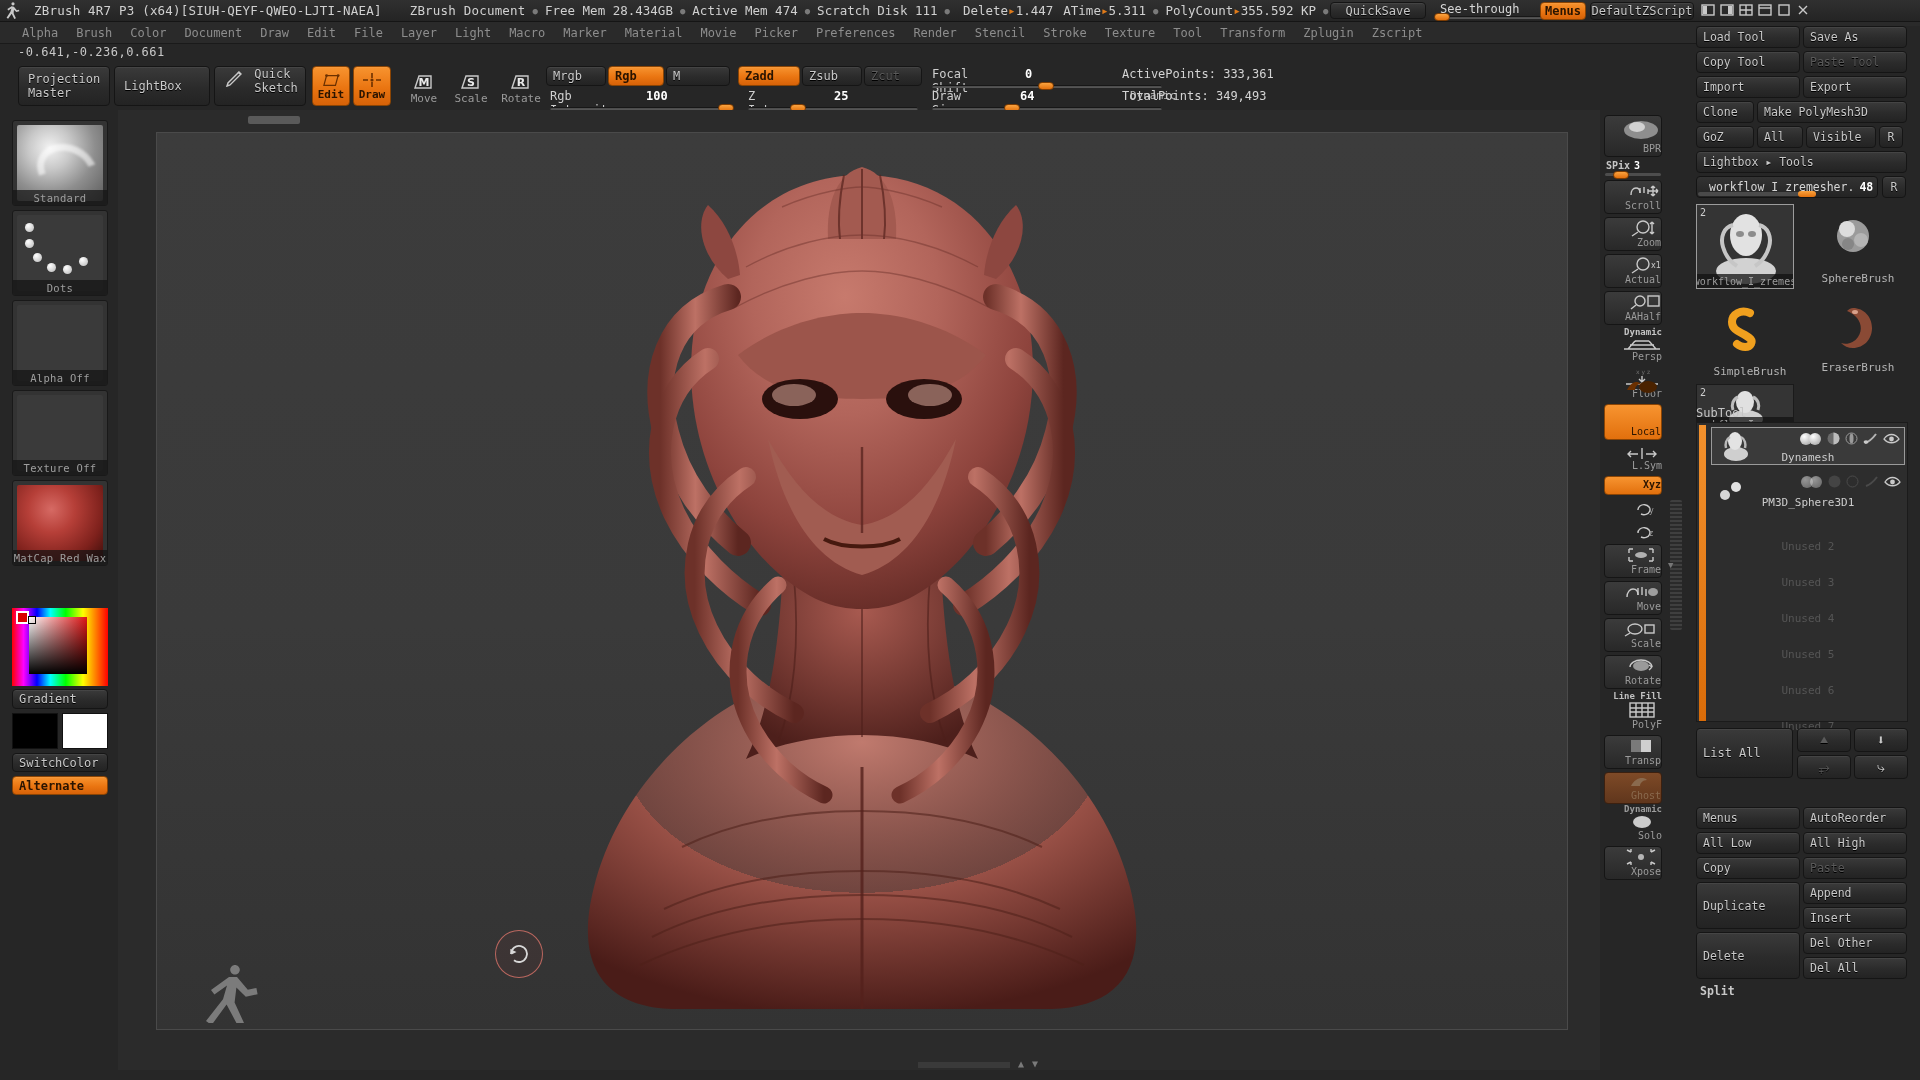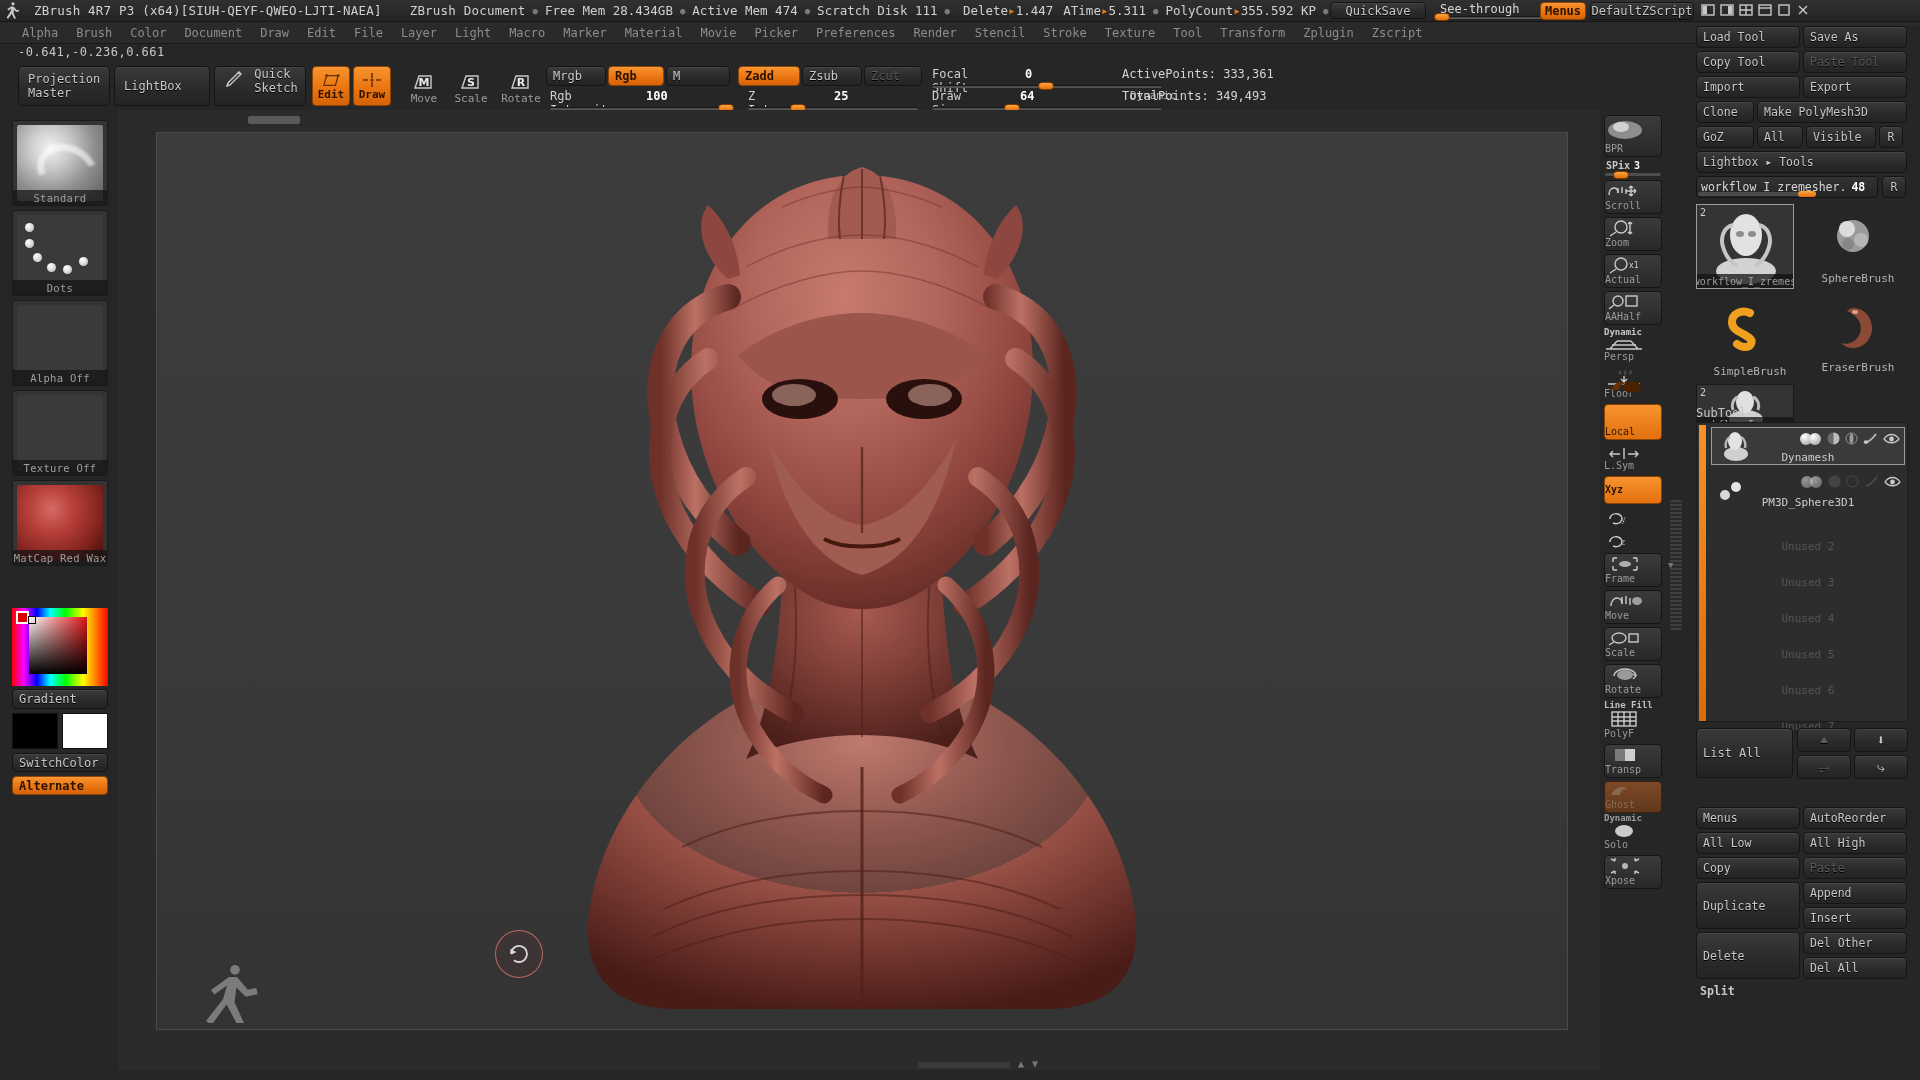--- a/index.html
+++ b/index.html
@@ -141,21 +141,21 @@
   #watermark { position:absolute; left:42px; bottom:6px; width:74px; height:62px; opacity:.55;}
   #botscroll { position:absolute; left:800px; top:952px; width:92px; height:6px; background:#3a3a3a; }
   .botarrow{ position:absolute; top:948px; color:#7b7b7b; font-size:10px;}
 
   
   #navbar { position:absolute; left:1604px; top:115px; width:62px; }
   .nav-btn {
     width:58px; margin-bottom:3px; position:relative;
     background: linear-gradient(180deg,#3b3b3b,#282828);
     border:1px solid #151515; border-radius:4px;
-    display:flex; flex-direction:column; align-items:flex-start; justify-content:flex-end;
+    display:flex; flex-direction:column; align-items:flex-end; justify-content:flex-end;
     padding-bottom:2px; color:#9b9b9b; font-size:10px;
   }
   .nav-btn.flat { background:none; border:none; }
   .nav-btn.on {
     background: linear-gradient(180deg,#f79430,#e2700d); color:#2c1500; border-color:#8a4404;
   }
   .nav-btn .g { height:20px; display:flex; align-items:center; justify-content:center; }
   .nav-cap { line-height:11px; }
   #spixslider { width:56px; height:3px; background:#4d4d4d; border-radius:2px; position:relative; margin:2px 0 4px 1px;}
   #grip { position:absolute; left:1670px; top:500px; width:12px; height:130px;
@@ -165,21 +165,21 @@
 
   
   #rightpanel { position:absolute; left:1696px; top:26px; width:224px; height:1054px; background:#262626; }
   .rp-row { display:flex; gap:3px; margin-bottom:3px; }
   .rp-btn { height:22px; font-size:11.5px; }
   .rp-label { font-size:11.5px; color:#b9b9b9; padding:2px 4px; }
   .rp-slider-row { position:relative; height:24px; margin-bottom:3px; }
   .rp-slider-bar {
     position:absolute; left:0; top:0; height:22px; width:174px;
     background: linear-gradient(180deg,#333,#242424); border:1px solid #141414; border-radius:4px;
-    color:#d5d5d5; font-size:11.5px; display:flex; align-items:center; padding-left:4px;
+    color:#d5d5d5; font-size:11.5px; display:flex; align-items:center; padding-left:12px;
   }
   .rp-slider-fill { position:absolute; left:1px; bottom:1px; height:4px; width:118px;
     background:#4a4a4a; border-radius:2px;}
   .rp-slider-fill i { position:absolute; right:0; top:-1px; width:18px; height:6px; border-radius:3px;
     background: linear-gradient(180deg,#fba33f,#e2700d);}
 
   .brushgrid { display:flex; margin-top:4px; }
   .bcell { width:108px; height:auto; position:relative; }
   .bthumb { width:98px; height:85px; background:#343434; border:1px solid #1a1a1a; position:relative; overflow:hidden;}
   .bthumb .num { position:absolute; left:3px; top:2px; font-size:10px; color:#cfcfcf;}
@@ -726,21 +726,21 @@
 
     <div class="nav-btn flat" style="height:30px;">
       <div class="g" style="height:13px;">
         <svg width="40" height="13" viewBox="0 0 40 13">
             <path class="ico" d="M6 7h10M24 7h10M20 1v11M9 4 6 7l3 3M31 4l3 3-3 3"></path>
           </svg>
       </div>
       <span class="nav-cap">L.Sym</span>
     </div>
 
-    <div class="nav-btn on" style="height:28px;justify-content:center;">
+    <div class="nav-btn on" style="height:19px;justify-content:center;">
       <span class="nav-cap" style="font-weight:bold;">Xyz</span>
     </div>
 
     <div class="nav-btn flat" style="height:20px;">
       <div class="g" style="height:16px;">
         <svg width="30" height="16" viewBox="0 0 30 16">
             <path class="ico" d="M6 10a6 5 0 1 1 3 4"></path>
             <text x="17" y="13" font-family="DejaVu Sans" font-size="8" fill="#9b9b9b">y</text>
           </svg>
       </div>

